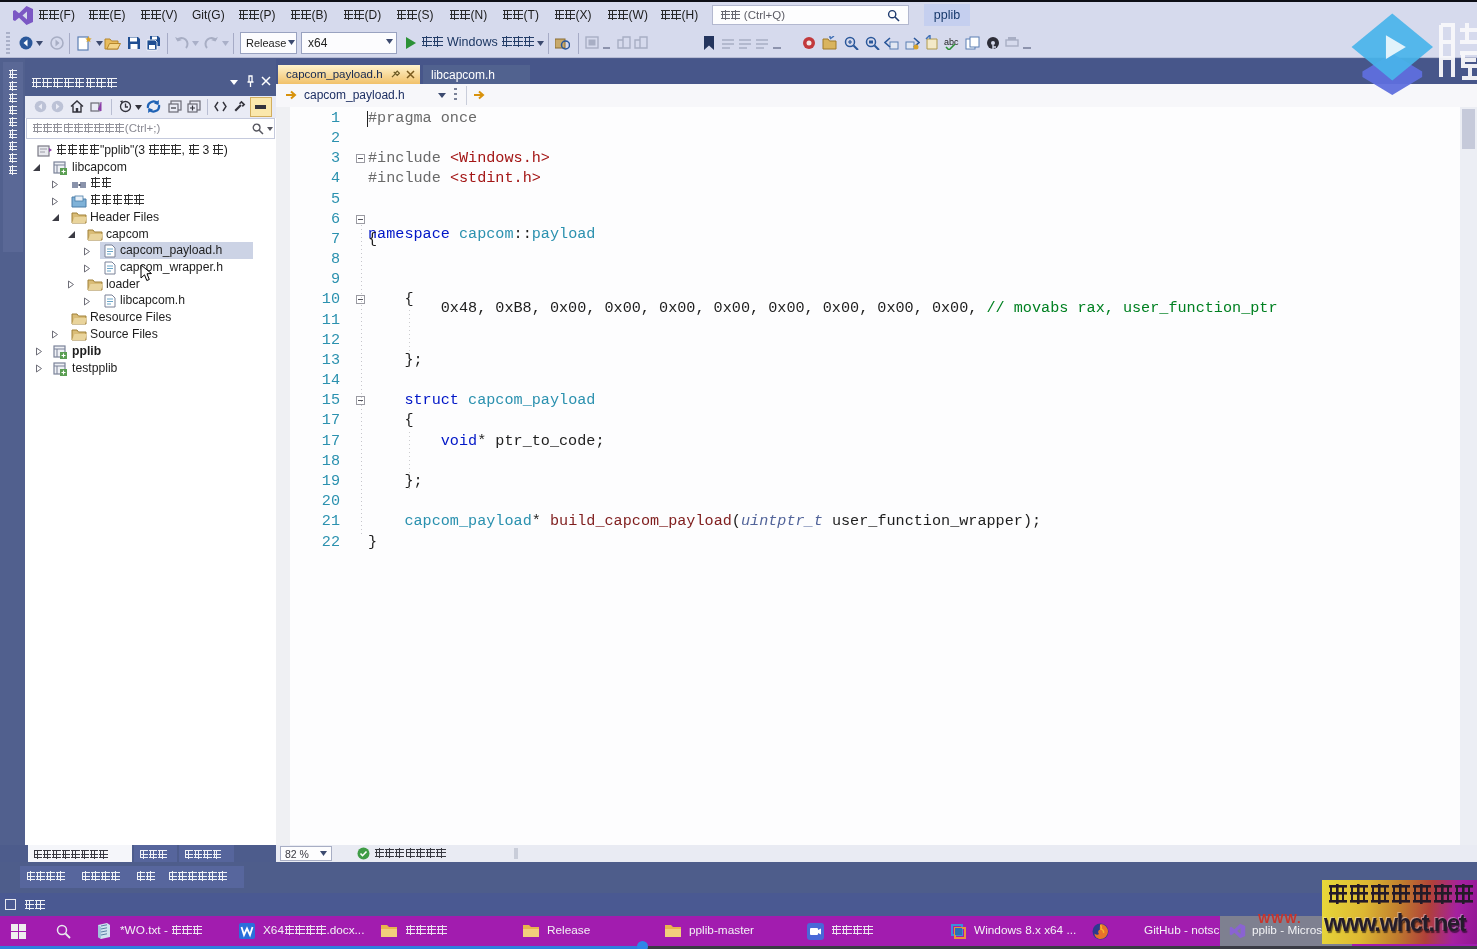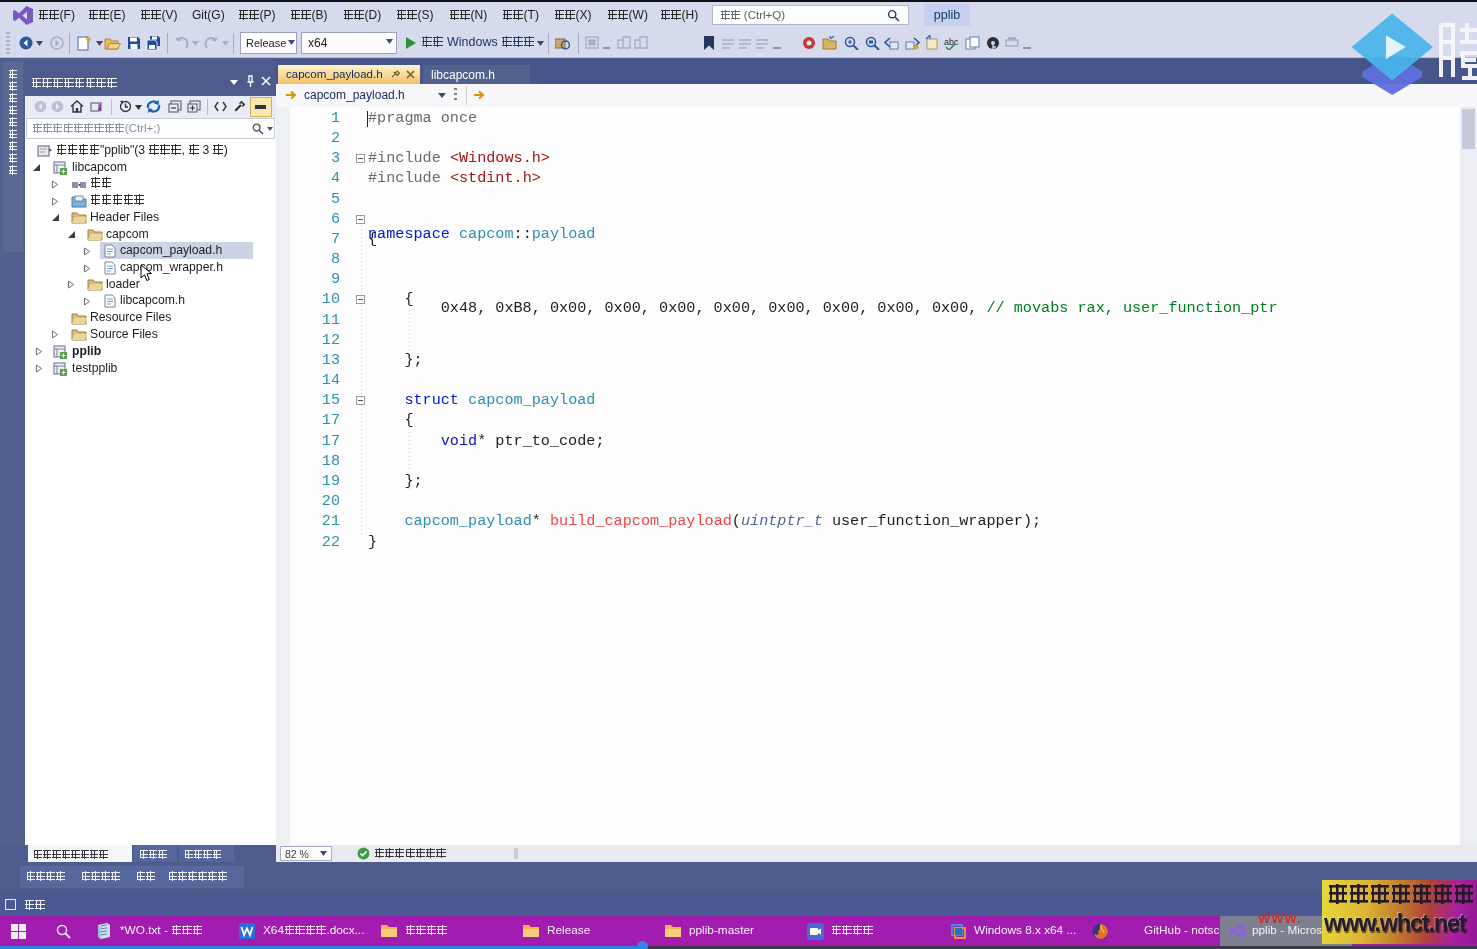--- a/index.html
+++ b/index.html
@@ -6,21 +6,21 @@
 .a{position:absolute}
 .z{display:inline-block;width:.8em;height:.84em;margin:0 .05em;vertical-align:-.06em;background:
  linear-gradient(currentColor,currentColor) 50% 0/1px 100% no-repeat,
  linear-gradient(currentColor,currentColor) 0 8%/100% 1px no-repeat,
  linear-gradient(currentColor,currentColor) 0 50%/100% 1px no-repeat,
  linear-gradient(currentColor,currentColor) 0 90%/100% 1px no-repeat,
  linear-gradient(currentColor,currentColor) 12% 30%/1px 70% no-repeat;
  opacity:.92}
 .b{color:#0016c7}.t{color:#2b91af}.g{color:#6a6a6a}.r{color:#a31515}.c{color:#008021}
 .it{color:#52649a;font-style:italic}
-.fn{color:#ef4444}
+.fn{color:#7f1d1d}
 .ln{position:absolute;width:38px;text-align:right;color:#2b91af;font-family:"Liberation Mono",monospace;font-size:15.17px}
 .cl{position:absolute;left:92px;font-family:"Liberation Mono",monospace;font-size:15.17px;white-space:pre;color:#1e1e1e}
 .sep{width:1px;background:#a6abc6;position:absolute;top:5px;height:21px}
 .menu{color:#1b1b1b;font-size:12px}
 .tree{font-size:12.2px;color:#1e1e1e}
 svg{display:block}
 .w{display:inline-block;width:18px;height:20px;margin:0 1.5px;background:
  linear-gradient(currentColor,currentColor) 50% 0/2.6px 100% no-repeat,
  linear-gradient(currentColor,currentColor) 0 6%/100% 2.6px no-repeat,
  linear-gradient(currentColor,currentColor) 0 48%/100% 2.6px no-repeat,

